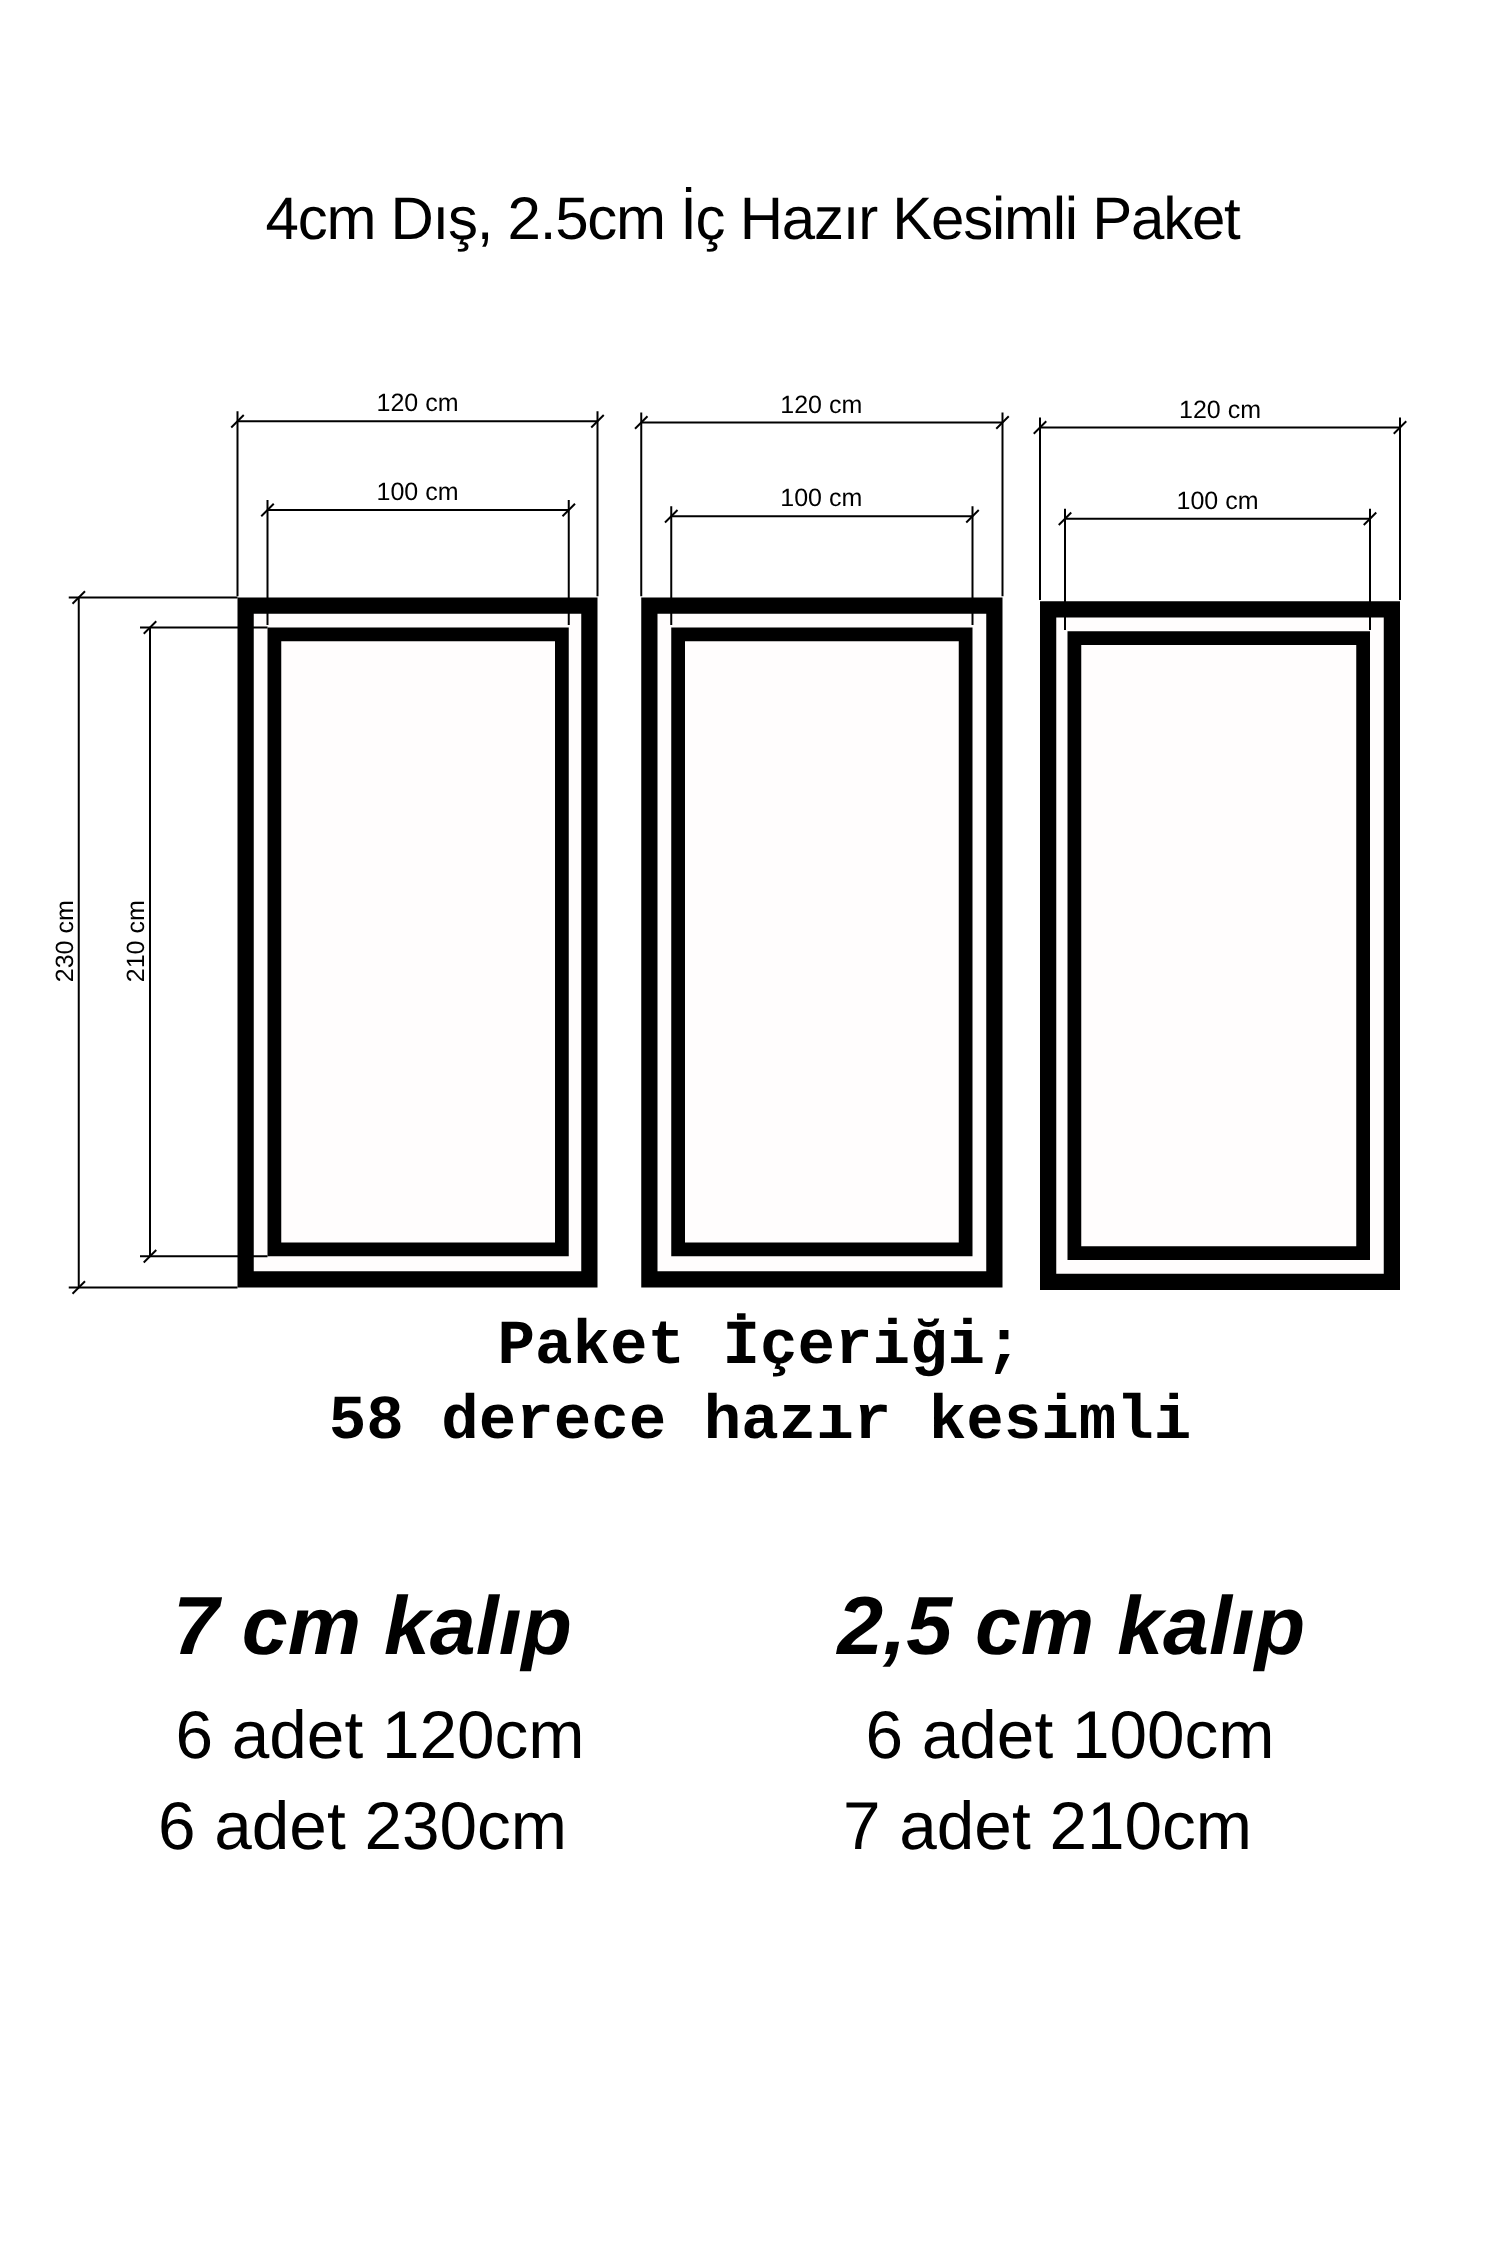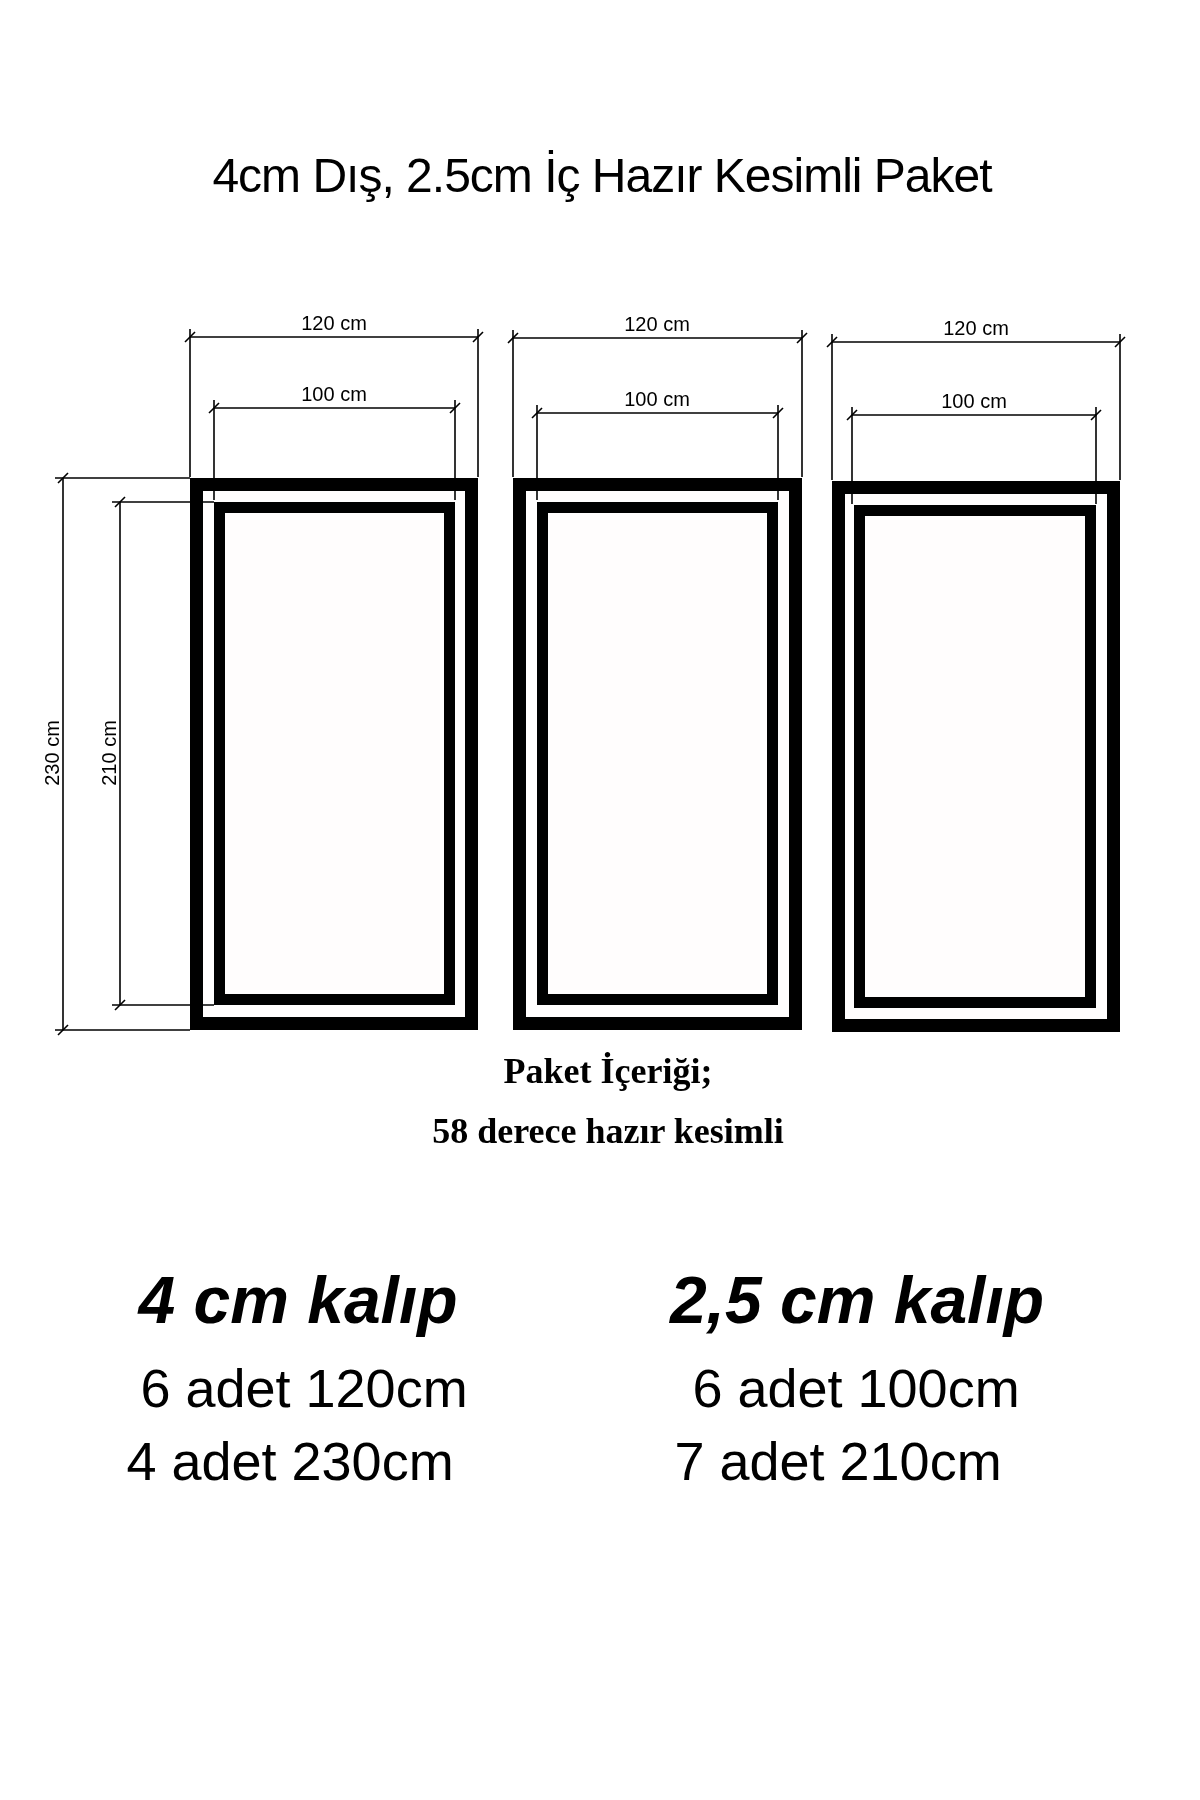--- a/index.html
+++ b/index.html
@@ -20,23 +20,23 @@
   }
   svg.drawing{position:absolute;left:0;top:0;}
   .dimlabel{
     font-size:20px;
     line-height:1;
   }
   .vlabel{
     transform:translate(-50%,-50%) rotate(-90deg);
   }
   .pkg{
-    font-family:Liberation Serif, serif;
+    font-family:Liberation Mono, monospace;
     font-weight:700;
-    font-size:36px;
+    font-size:50px;
     line-height:1;
   }
   .colheader{
     font-weight:700;
     font-style:italic;
     font-size:66px;
     line-height:1;
   }
   .colitem{
     font-size:54px;
@@ -137,22 +137,22 @@
 <div class="abs cx dimlabel" style="left:976px;top:318px">120 cm</div>
 <div class="abs cx dimlabel" style="left:974px;top:391px">100 cm</div>
 
 <div class="abs dimlabel vlabel" style="left:52px;top:753px">230 cm</div>
 <div class="abs dimlabel vlabel" style="left:109px;top:753px">210 cm</div>
 
 <div class="abs cx pkg" style="left:608px;top:1053px">Paket İçeriği;</div>
 <div class="abs cx pkg" style="left:608px;top:1113px">58 derece hazır kesimli</div>
 
 <div>
-  <div class="abs cx colheader" style="left:298px;top:1267px">4 cm kalıp</div>
+  <div class="abs cx colheader" style="left:298px;top:1267px">7 cm kalıp</div>
   <div class="abs cx colitem" style="left:304px;top:1361px">6 adet 120cm</div>
-  <div class="abs cx colitem" style="left:290px;top:1434px">4 adet 230cm</div>
+  <div class="abs cx colitem" style="left:290px;top:1434px">6 adet 230cm</div>
 </div>
 
 <div>
   <div class="abs cx colheader" style="left:857px;top:1267px">2,5 cm kalıp</div>
   <div class="abs cx colitem" style="left:856px;top:1361px">6 adet 100cm</div>
   <div class="abs cx colitem" style="left:838px;top:1434px">7 adet 210cm</div>
 </div>
 
 </body></html>

